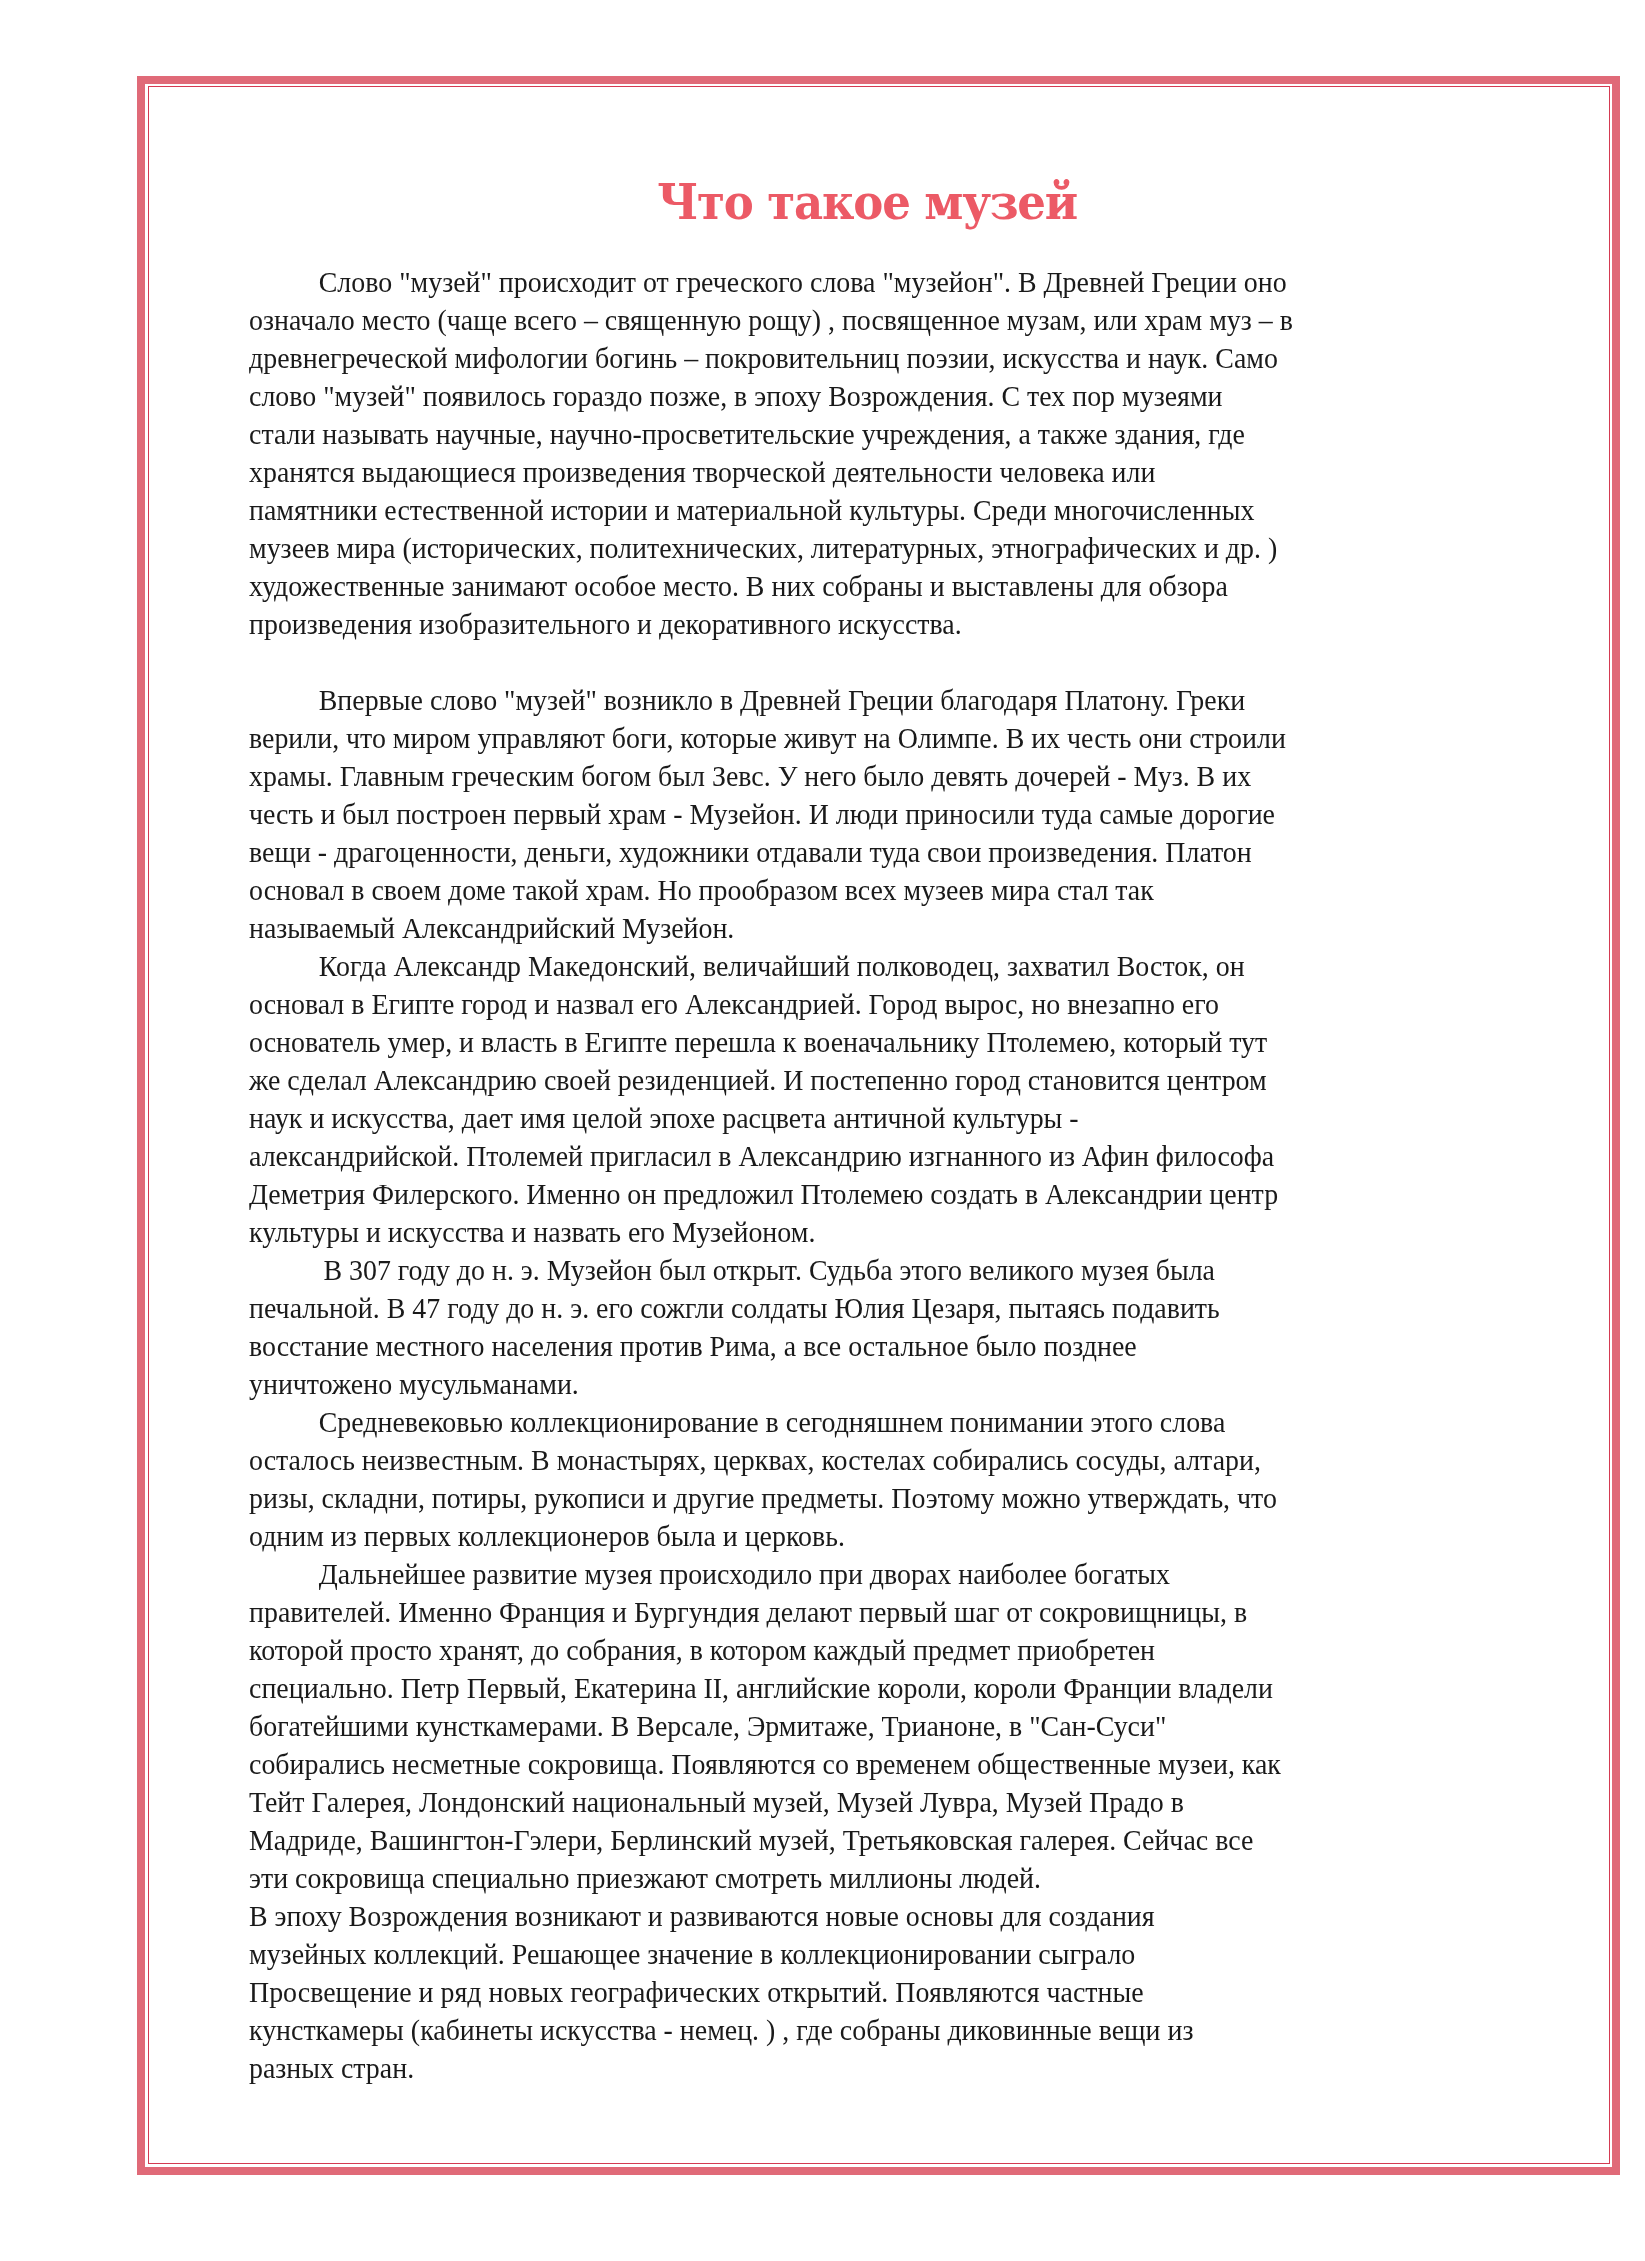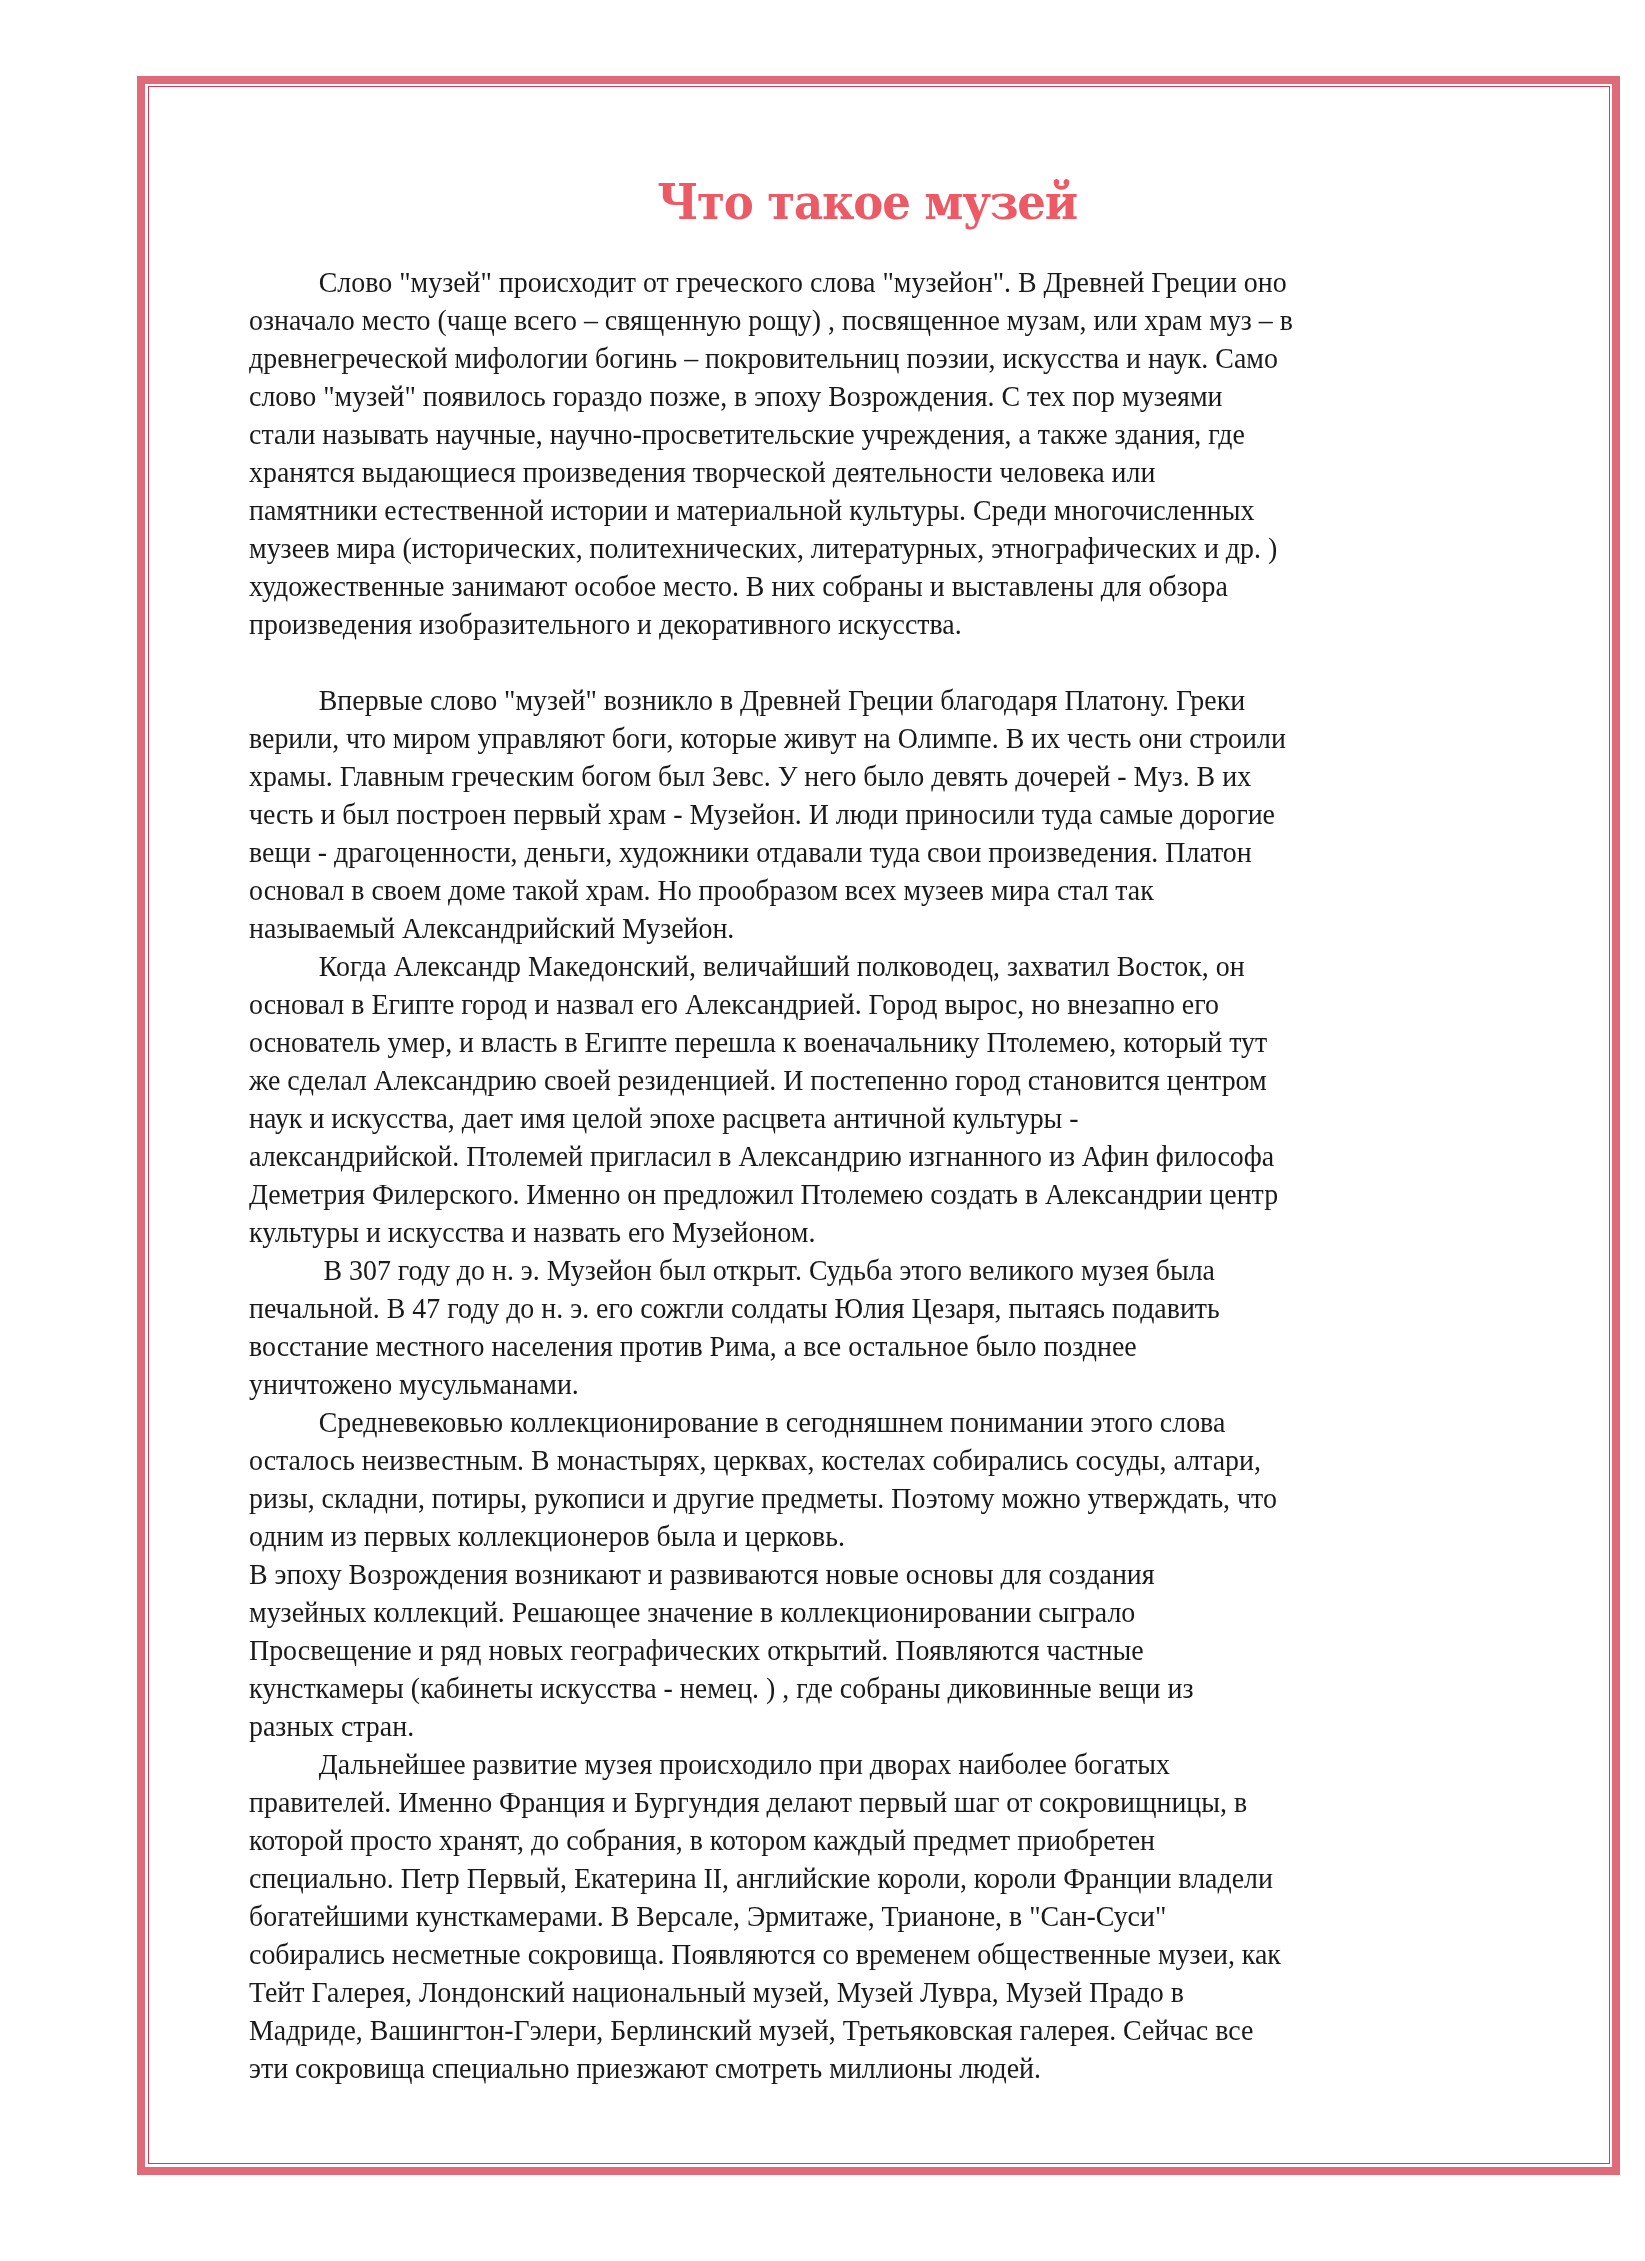--- a/index.html
+++ b/index.html
@@ -75,31 +75,31 @@
       <div class="line">восстание местного населения против Рима, а все остальное было позднее</div>
       <div class="line">уничтожено мусульманами.</div>
     </div>
     <div class="paragraph">
       <div class="line indent">Средневековью коллекционирование в сегодняшнем понимании этого слова</div>
       <div class="line">осталось неизвестным. В монастырях, церквах, костелах собирались сосуды, алтари,</div>
       <div class="line">ризы, складни, потиры, рукописи и другие предметы. Поэтому можно утверждать, что</div>
       <div class="line">одним из первых коллекционеров была и церковь.</div>
     </div>
     <div class="paragraph">
-      <div class="line">В эпоху Возрождения возникают и развиваются новые основы для создания</div>
-      <div class="line">музейных коллекций. Решающее значение в коллекционировании сыграло</div>
-      <div class="line">Просвещение и ряд новых географических открытий. Появляются частные</div>
-      <div class="line">кунсткамеры (кабинеты искусства - немец. ) , где собраны диковинные вещи из</div>
-      <div class="line">разных стран.</div>
-    </div>
-    <div class="paragraph">
       <div class="line indent">Дальнейшее развитие музея происходило при дворах наиболее богатых</div>
       <div class="line">правителей. Именно Франция и Бургундия делают первый шаг от сокровищницы, в</div>
       <div class="line">которой просто хранят, до собрания, в котором каждый предмет приобретен</div>
       <div class="line">специально. Петр Первый, Екатерина II, английские короли, короли Франции владели</div>
       <div class="line">богатейшими кунсткамерами. В Версале, Эрмитаже, Трианоне, в "Сан-Суси"</div>
       <div class="line">собирались несметные сокровища. Появляются со временем общественные музеи, как</div>
       <div class="line">Тейт Галерея, Лондонский национальный музей, Музей Лувра, Музей Прадо в</div>
       <div class="line">Мадриде, Вашингтон-Гэлери, Берлинский музей, Третьяковская галерея. Сейчас все</div>
       <div class="line">эти сокровища специально приезжают смотреть миллионы людей.</div>
     </div>
+    <div class="paragraph">
+      <div class="line">В эпоху Возрождения возникают и развиваются новые основы для создания</div>
+      <div class="line">музейных коллекций. Решающее значение в коллекционировании сыграло</div>
+      <div class="line">Просвещение и ряд новых географических открытий. Появляются частные</div>
+      <div class="line">кунсткамеры (кабинеты искусства - немец. ) , где собраны диковинные вещи из</div>
+      <div class="line">разных стран.</div>
+    </div>
   </div>
 
 
 </body></html>

